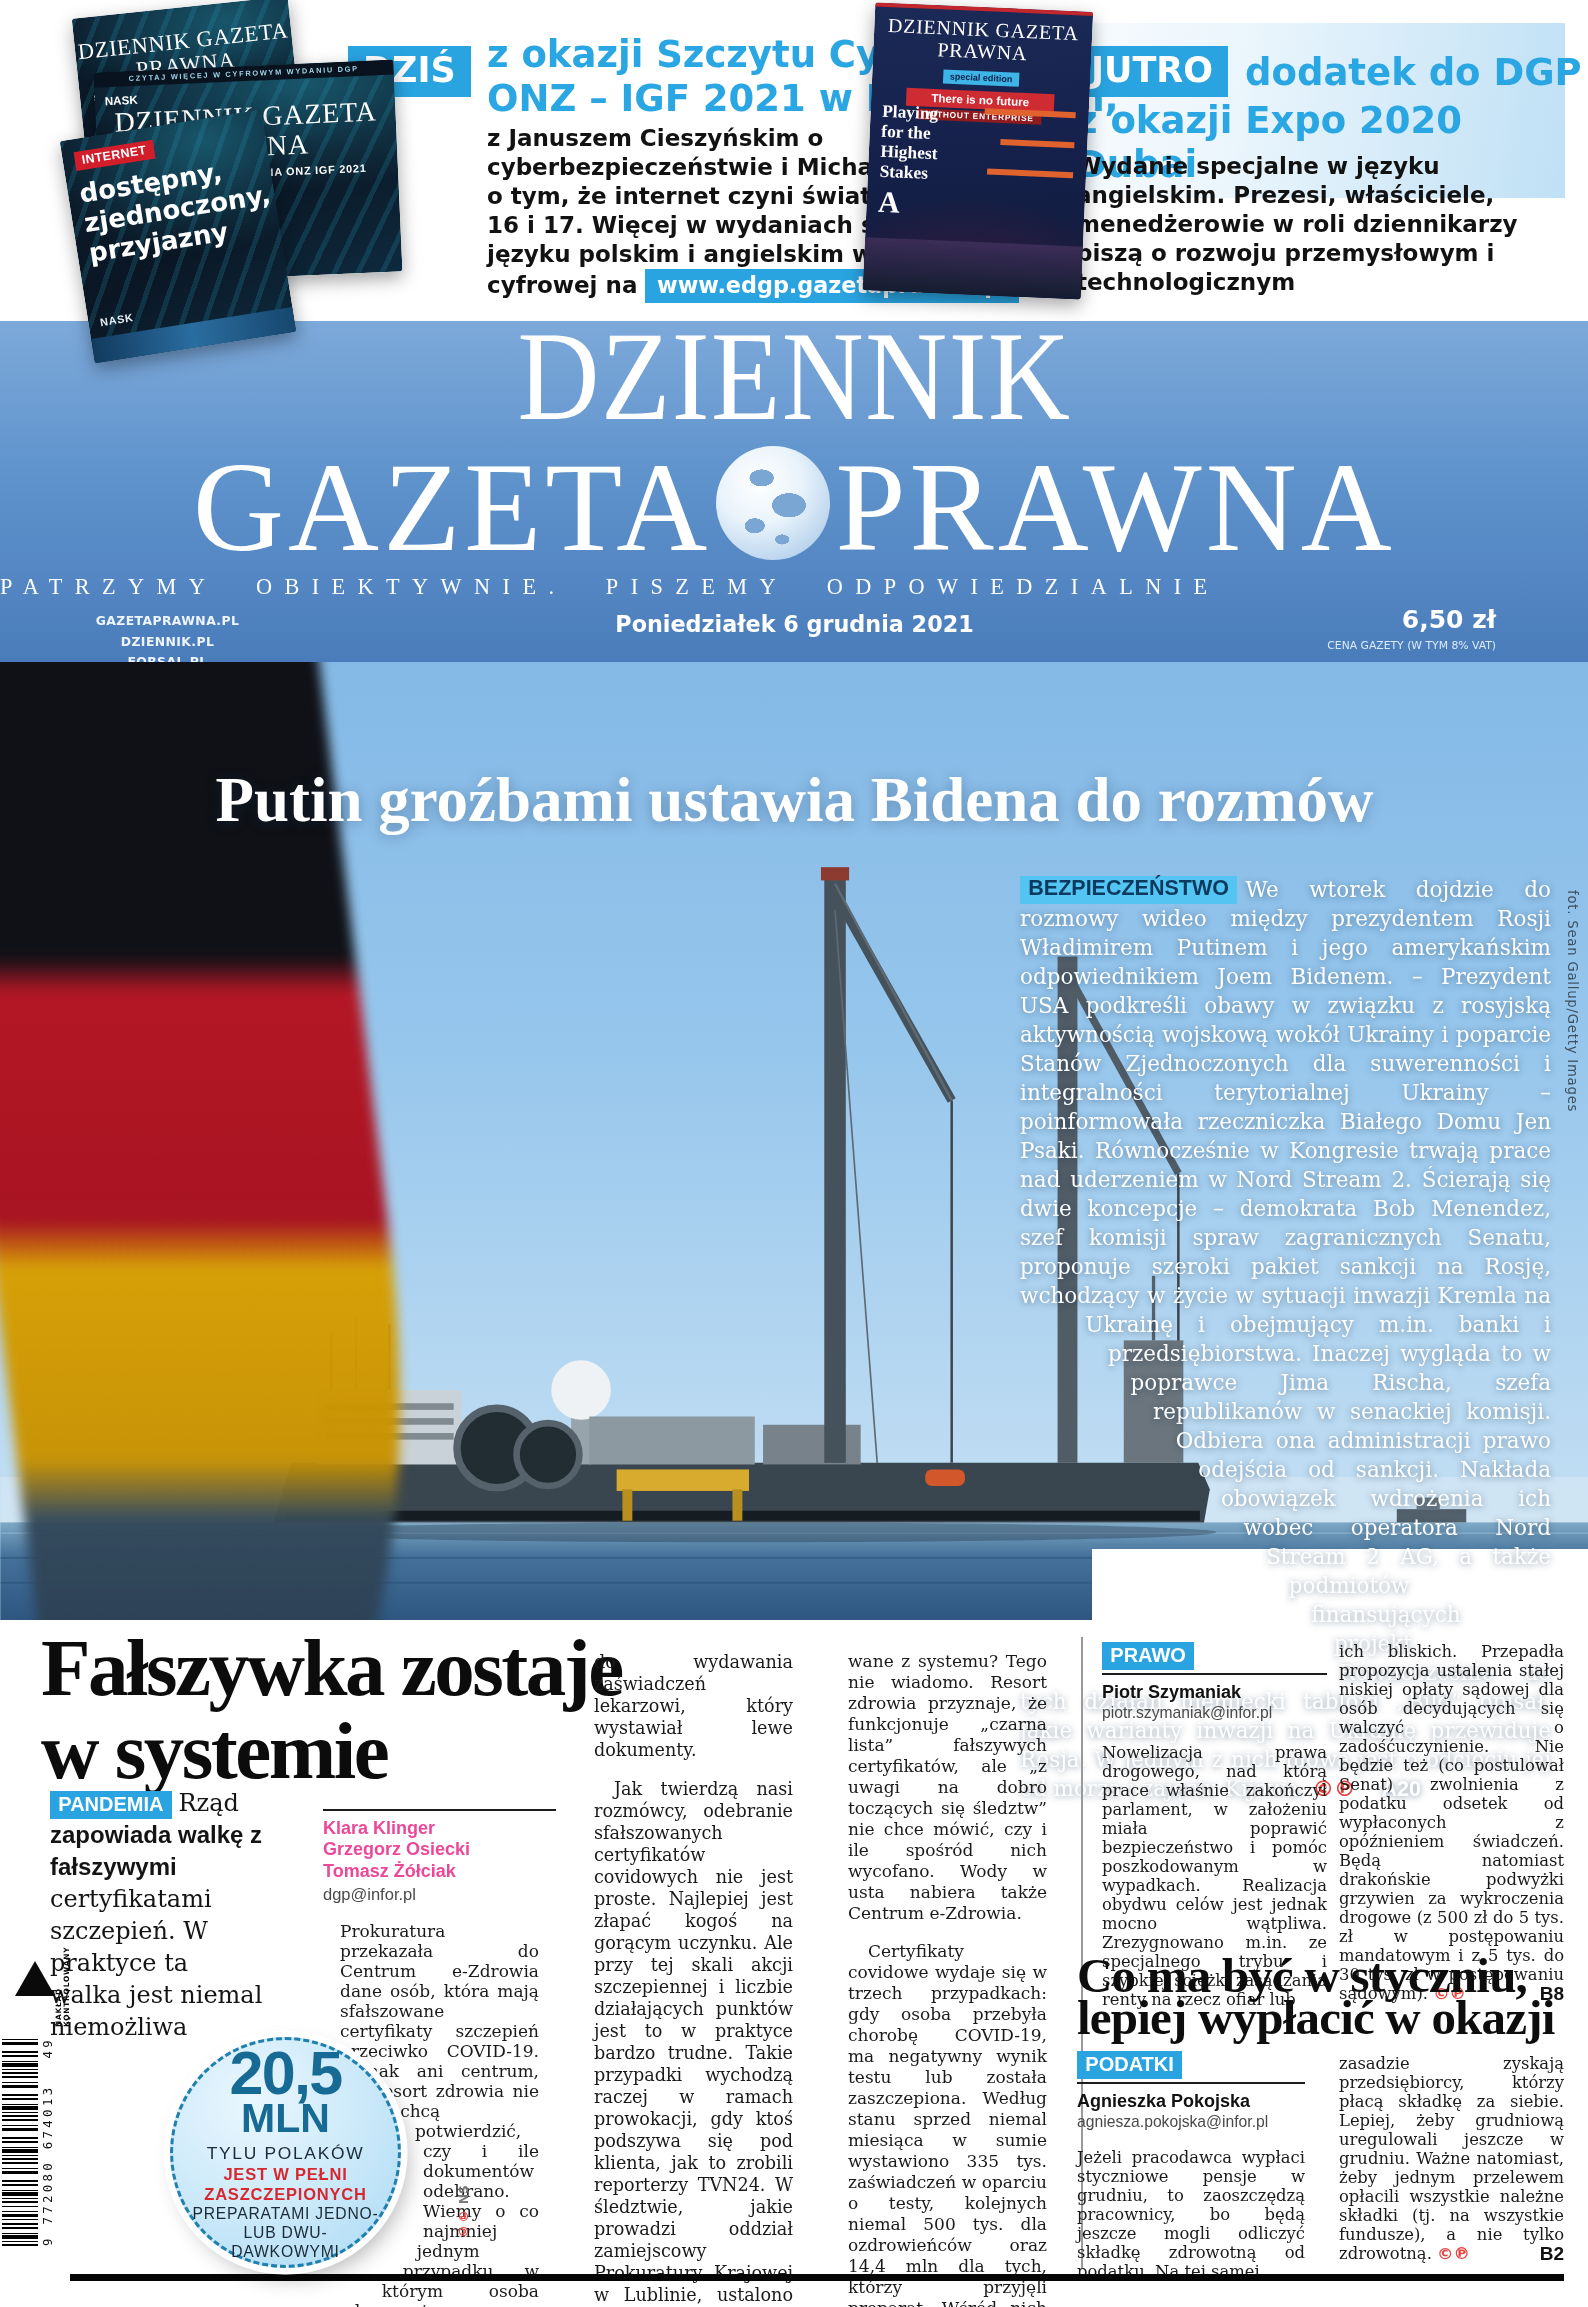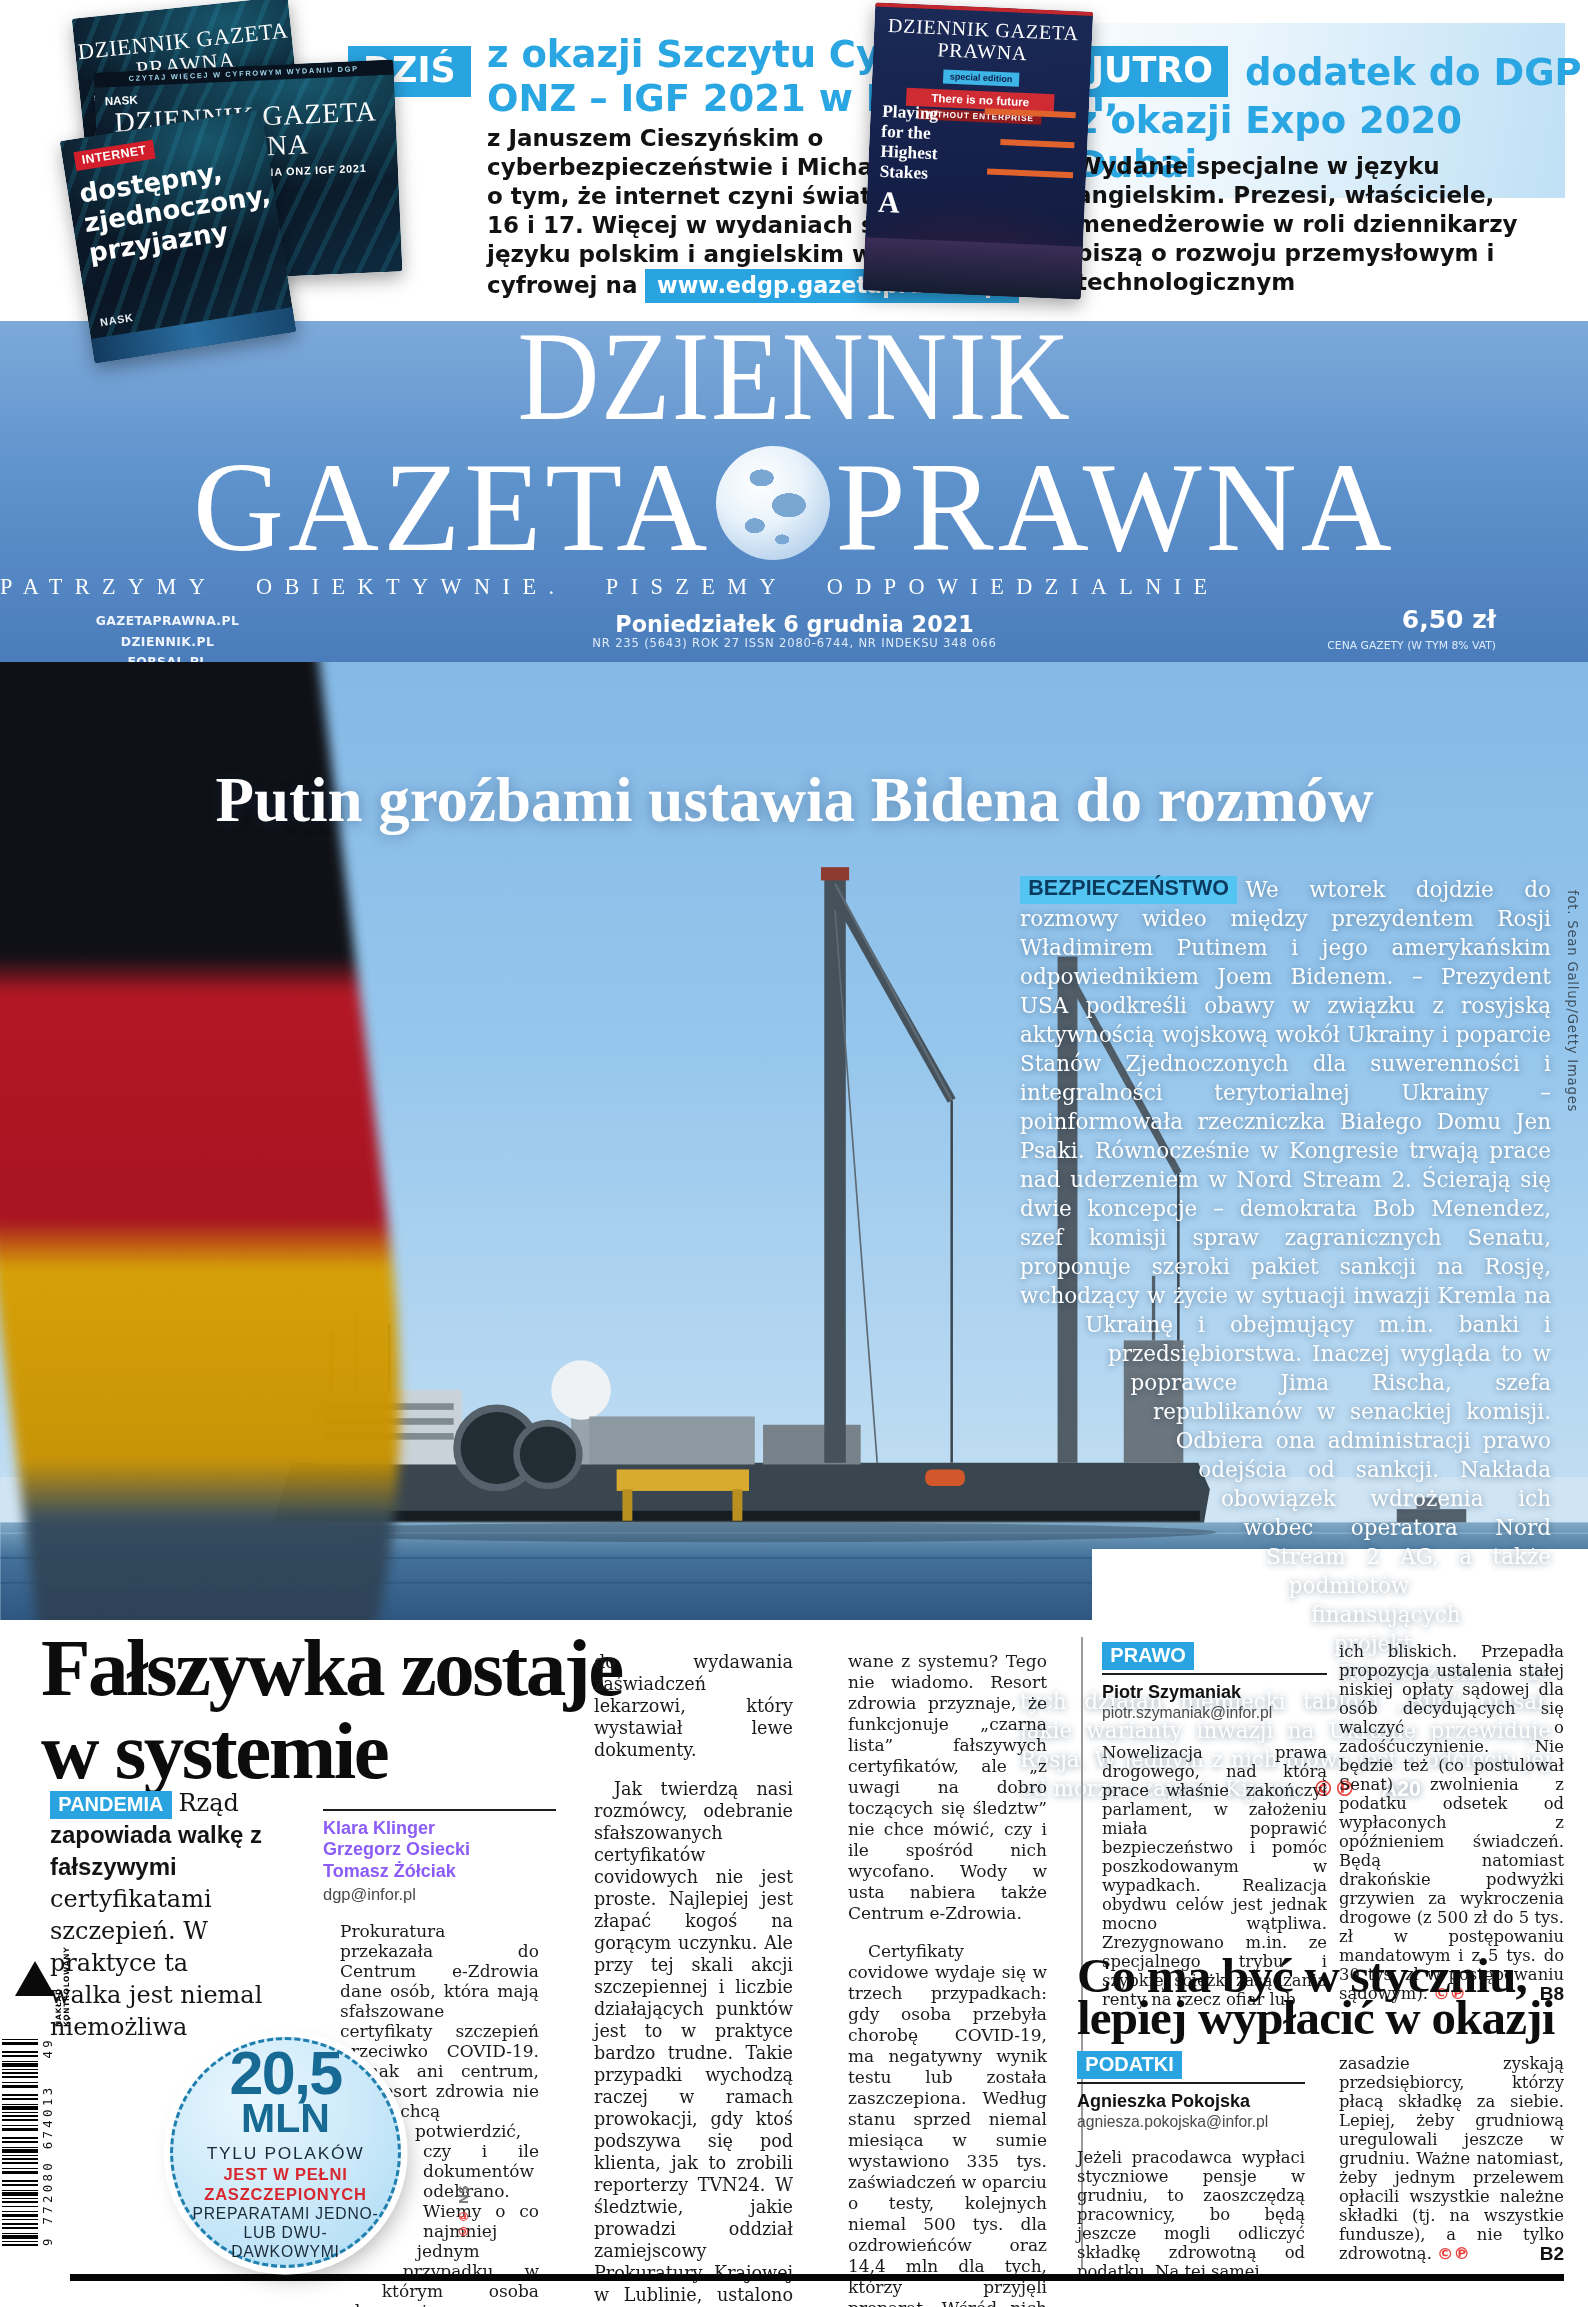--- a/index.html
+++ b/index.html
@@ -88,21 +88,21 @@
   .lead-serif{font-family:"DejaVu Serif",serif;}
   .lead-bold{font-family:"Liberation Sans",sans-serif;font-weight:700;}
 
   .body-col{text-align:justify;color:#1a1a1a;font-family:"DejaVu Serif",serif;}
   .col-a{left:323px;top:1809px;width:233px;font-size:17px;line-height:20px;}
   .col-b{left:577px;top:1634px;width:233px;font-size:17.6px;line-height:22px;}
   .col-c{left:831px;top:1634px;width:233px;font-size:17px;line-height:21px;}
   .body-col p{margin:17px;}
   .body-col p.ind{text-indent:20px;}
   .author-rule{border-top:2.1px solid #1c1c1c;margin-bottom:6.6px;}
-  .author-name{font:700 18px/21.5px "Liberation Sans",sans-serif;color:#8b5cf6;text-align:left;}
+  .author-name{font:700 18px/21.5px "Liberation Sans",sans-serif;color:#ec4899;text-align:left;}
   .author-mail{font:400 16.5px/20px "Liberation Sans",sans-serif;color:#4a4a4a;text-align:left;
                margin:1.7px 0 15px;text-decoration:none;display:block;}
   .circ-spacer{float:left;width:83px;height:223px;
       shape-outside:ellipse(174px 124px at -91px 50%);shape-margin:6.6px;}
 
   .stat-circle{left:170px;top:2037px;width:225px;height:225px;border-radius:50%;
       border:3.3px dashed #1f7fae;box-shadow:0 0 0 6.6px #fff,6.6px 10px 21.5px rgba(0,0,0,.28);
       background:radial-gradient(circle at 35% 28%,#eaf7fe 0%,#c9e8f9 55%,#a9d9f3 100%);
       display:flex;flex-direction:column;justify-content:center;align-items:center;text-align:center;z-index:6;}
   .sc-num{font:700 61px/58px "Liberation Sans",sans-serif;color:#176a94;letter-spacing:-1.7px;}
@@ -217,21 +217,20 @@
   <div class="abs masthead"></div>
   <div class="abs mh-line mh-line1">DZIENNIK</div>
   <div class="abs mh-line mh-line2"><span>GAZETA</span><span class="globe"></span><span>PRAWNA</span></div>
   <div class="abs mh-tagline">PATRZYMY OBIEKTYWNIE. PISZEMY ODPOWIEDZIALNIE</div>
   <div class="abs mh-sites">
     <span>GAZETAPRAWNA.PL</span>
     <span>DZIENNIK.PL</span>
     <span>FORSAL.PL</span>
   </div>
   <div class="abs mh-date">Poniedziałek 6 grudnia 2021</div>
-  <div class="abs mh-issue">NR 235 (5643) ROK 27 ISSN 2080-6744, NR INDEKSU 348 066</div>
   <div class="abs mh-price">6,50 zł</div>
   <div class="abs mh-pricenote">CENA GAZETY (W TYM 8% VAT)</div>
 
   <div class="abs photo">
     <svg width="1589" height="958" viewBox="0 0 1920 1158">
       <defs>
         <linearGradient id="sea" x1="0" y1="0" x2="0" y2="1">
           <stop offset="0" stop-color="#7fa9c6"></stop>
             <stop offset=".35" stop-color="#44719a"></stop>
             <stop offset="1" stop-color="#2e5680"></stop>

